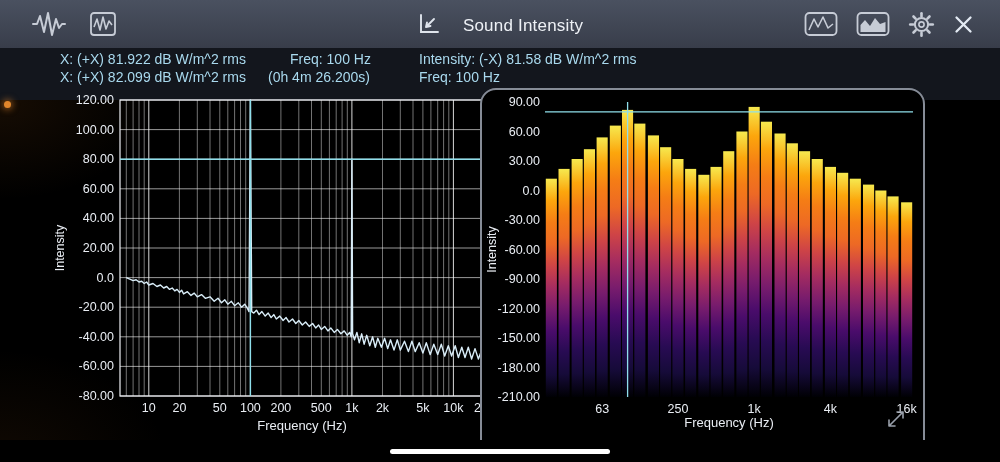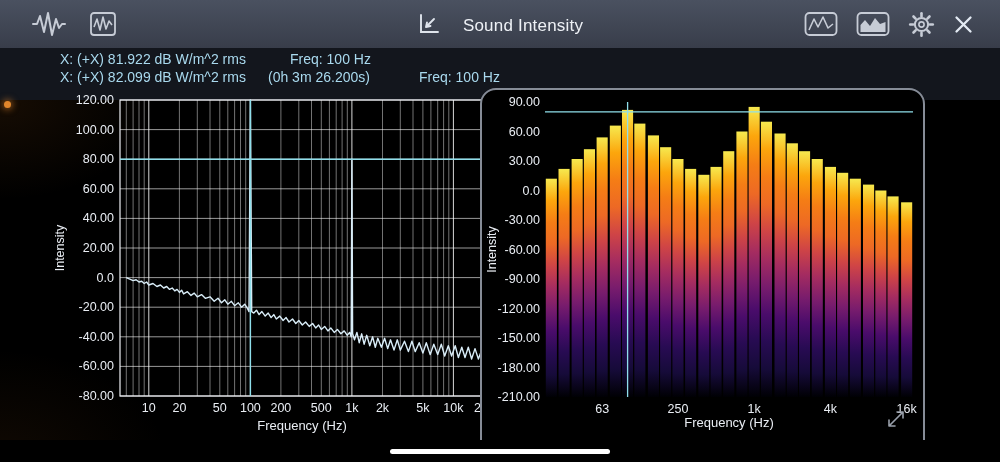--- a/index.html
+++ b/index.html
@@ -102,22 +102,23 @@
         <svg width="21" height="21" viewBox="0 0 21 21">
           <path d="M3.5 3.5 L17.5 17.5 M17.5 3.5 L3.5 17.5" stroke="#e3eaf3" stroke-width="2.3" stroke-linecap="round"></path>
         </svg>
       </button>
     </div>
   </header>
 
   <div class="readout">
     <span class="r1" style="left:60px">X: (+X) 81.922 dB W/m^2 rms</span>
     <span class="r1" style="left:290px">Freq: 100 Hz</span>
+    <span class="r1" style="left:419px">Intensity: (-X) 81.58 dB W/m^2 rms</span>
     <span class="r2" style="left:60px">X: (+X) 82.099 dB W/m^2 rms</span>
-    <span class="r2" style="left:268px">(0h  3m 26.200s)</span>
+    <span class="r2" style="left:268px">(0h  4m 26.200s)</span>
     <span class="r2" style="left:419px">Freq: 100 Hz</span>
   </div>
 
   <div class="rec-dot"></div>
 
   <div id="left-chart">
     <svg id="left-svg" width="450" height="352">
         <line x1="76.3" x2="76.3" y1="12" y2="308" stroke="#ffffff" stroke-opacity="0.45" stroke-width="1"></line>
         <line x1="83.1" x2="83.1" y1="12" y2="308" stroke="#ffffff" stroke-opacity="0.45" stroke-width="1"></line>
         <line x1="89.0" x2="89.0" y1="12" y2="308" stroke="#ffffff" stroke-opacity="0.45" stroke-width="1"></line>

